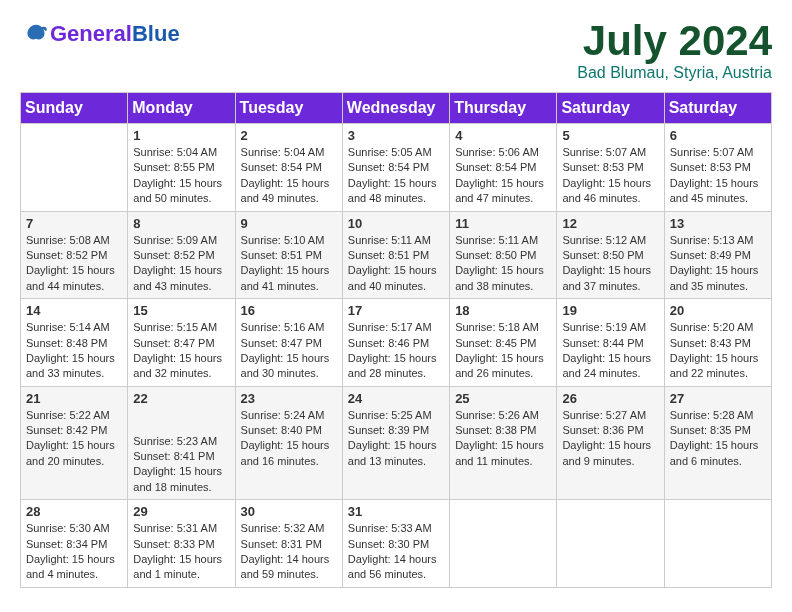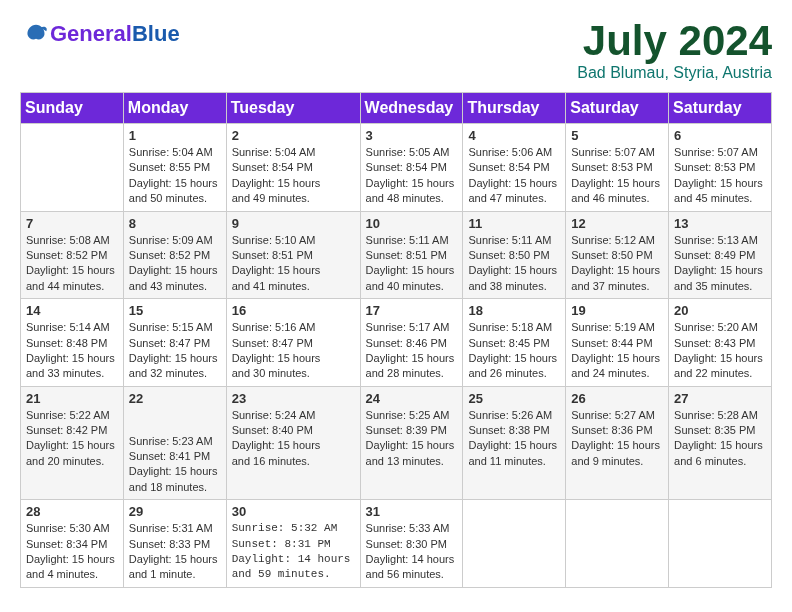--- a/index.html
+++ b/index.html
@@ -326,21 +326,21 @@
         </td>
         <td>
           <span class="day-number">29</span>
           <div class="day-info" style="white-space: pre-line;">Sunrise: 5:31 AM
 Sunset: 8:33 PM
 Daylight: 15 hours
 and 1 minute.</div>
         </td>
         <td>
           <span class="day-number">30</span>
-          <div class="day-info" style="white-space: pre-line; font-family: Liberation Mono, monospace;">Sunrise: 5:32 AM
+          <div class="day-info" style="white-space: pre-line;">Sunrise: 5:32 AM
 Sunset: 8:31 PM
 Daylight: 14 hours
 and 59 minutes.</div>
         </td>
         <td>
           <span class="day-number">31</span>
           <div class="day-info" style="white-space: pre-line;">Sunrise: 5:33 AM
 Sunset: 8:30 PM
 Daylight: 14 hours
 and 56 minutes.</div>

